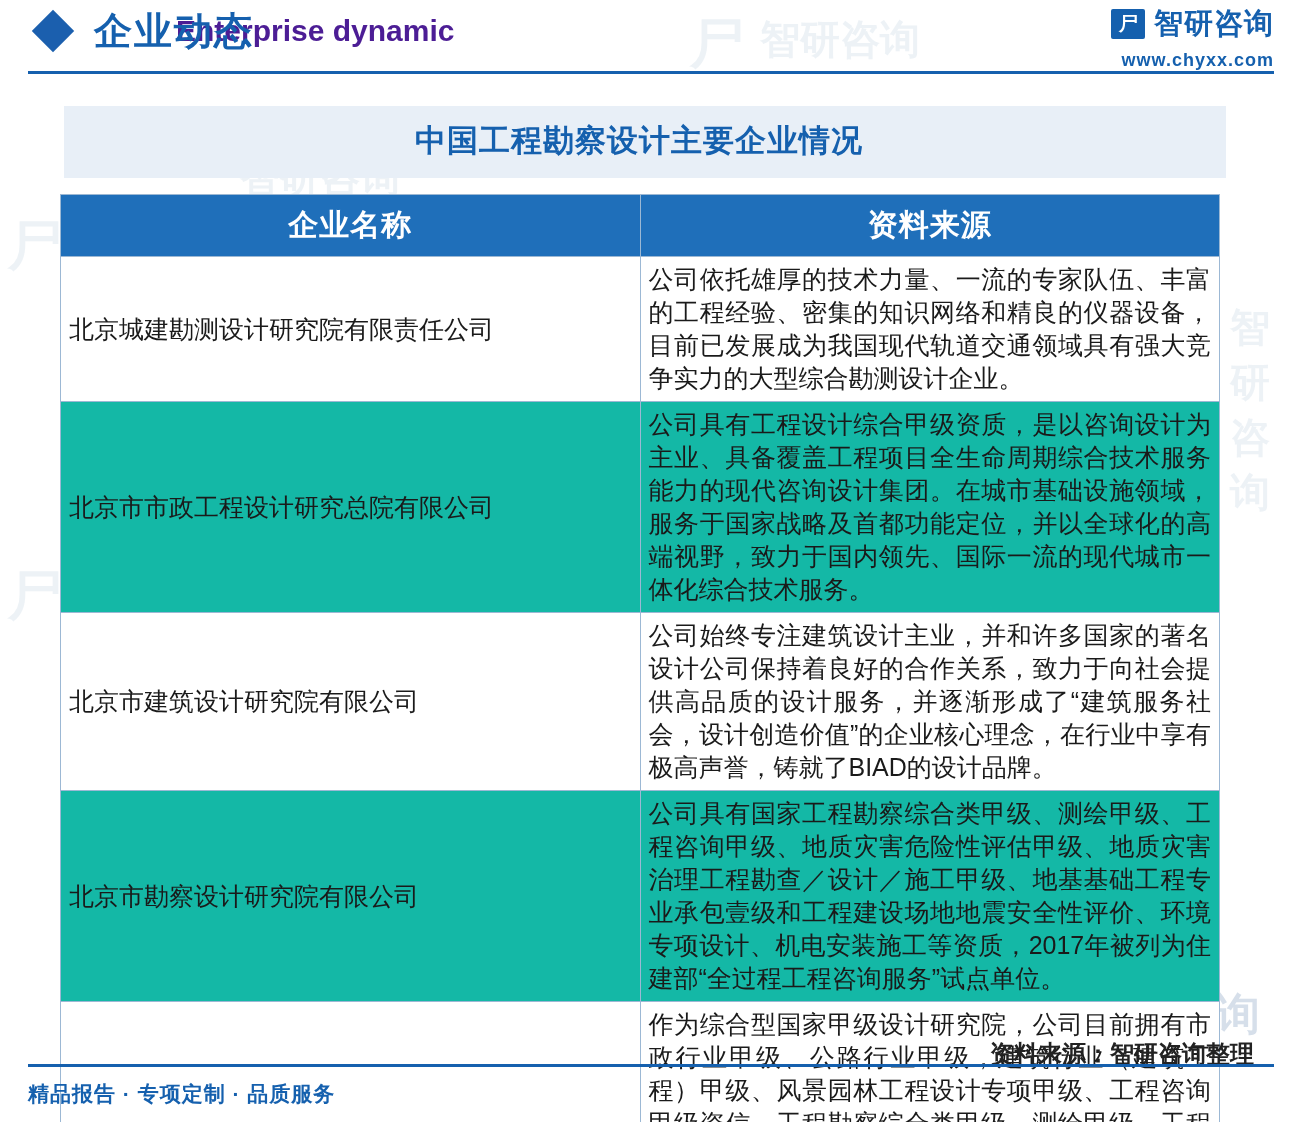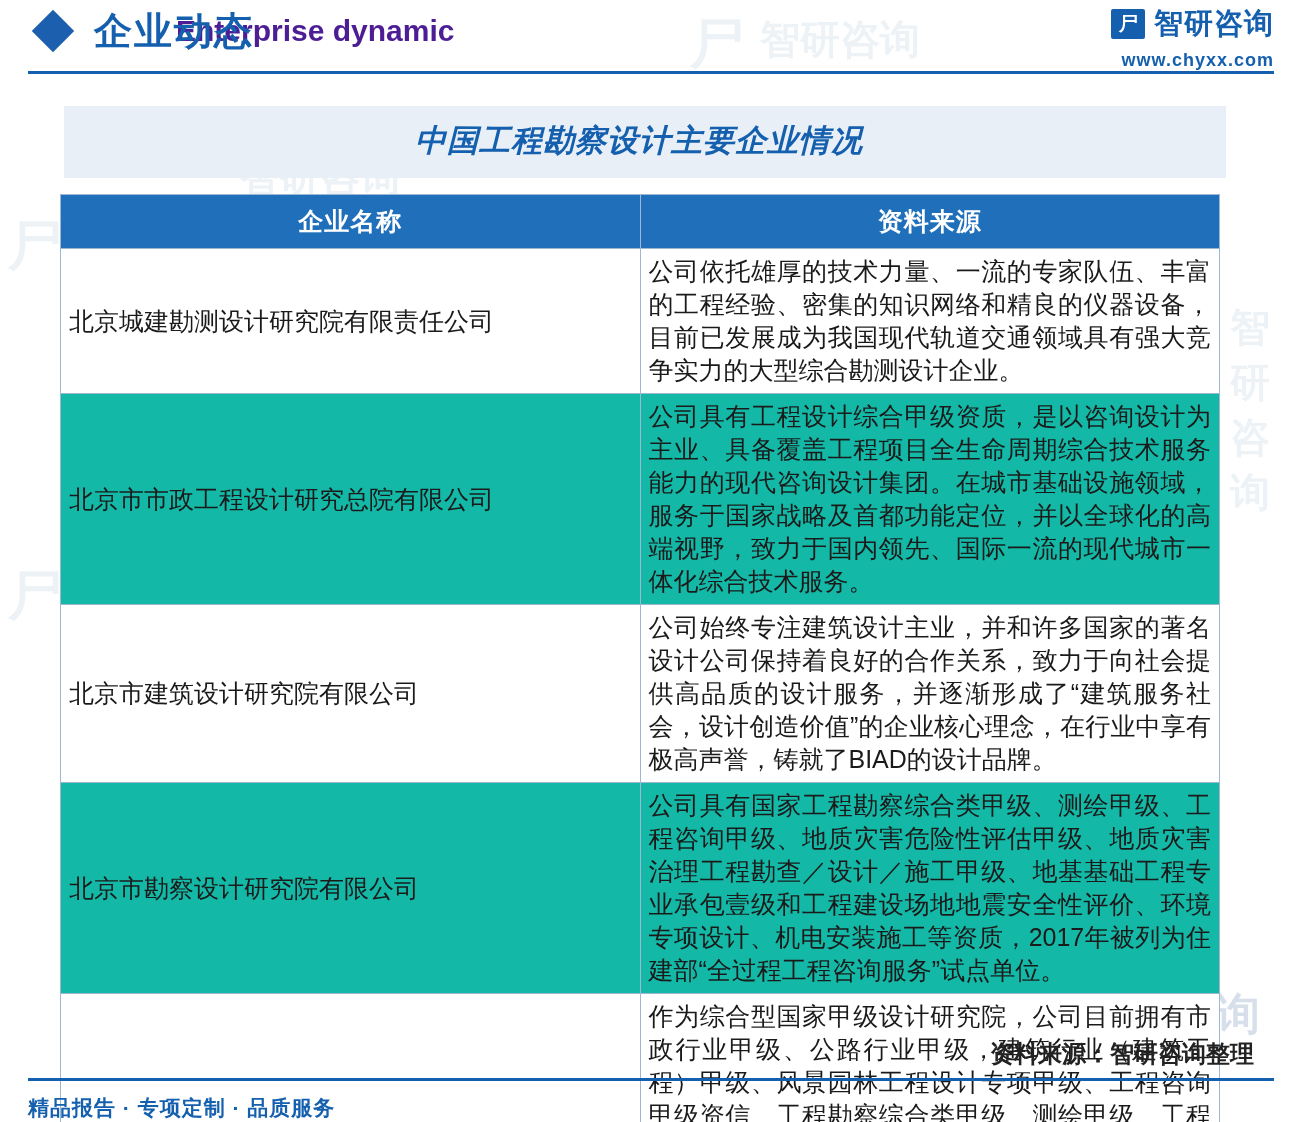--- a/index.html
+++ b/index.html
@@ -152,40 +152,39 @@
   .content {
     position: relative;
     z-index: 2;
     padding: 0 48px;
   }
   .chart-title-bar {
     margin: 22px 28px 16px 16px;
     background: #e8eff7;
     text-align: center;
     padding: 14px 12px 16px 0;
-    font-style: italic;
   }
   .chart-title {
     font-size: 31px;
     font-weight: bold;
     color: #1560ae;
     letter-spacing: 1px;
   }
 
   table.data {
     width: 1160px;
     margin: 0 12px;
     border-collapse: collapse;
     table-layout: fixed;
     background: #fff;
   }
   table.data th {
     background: #1f6fba;
     color: #ffffff;
-    font-size: 25px;
+    font-size: 30px;
     font-weight: bold;
     padding: 10px 4px;
     border: 1px solid #9cb8d4;
     letter-spacing: 1px;
   }
   table.data td {
     border: 1px solid #9cb8d4;
     font-size: 25px;
     color: #1a1a1a;
     line-height: 1.32;
@@ -213,21 +212,21 @@
     font-size: 24px;
     font-weight: bold;
     color: #222;
     z-index: 3;
   }
 
   
   .footer {
     position: absolute;
     left: 0; right: 0; bottom: 0;
-    height: 44px;
+    height: 58px;
     z-index: 3;
   }
   .footer-rule {
     position: absolute;
     left: 28px; right: 28px; top: 0;
     height: 3px;
     background: #1560ae;
   }
   .footer-text {
     position: absolute;

